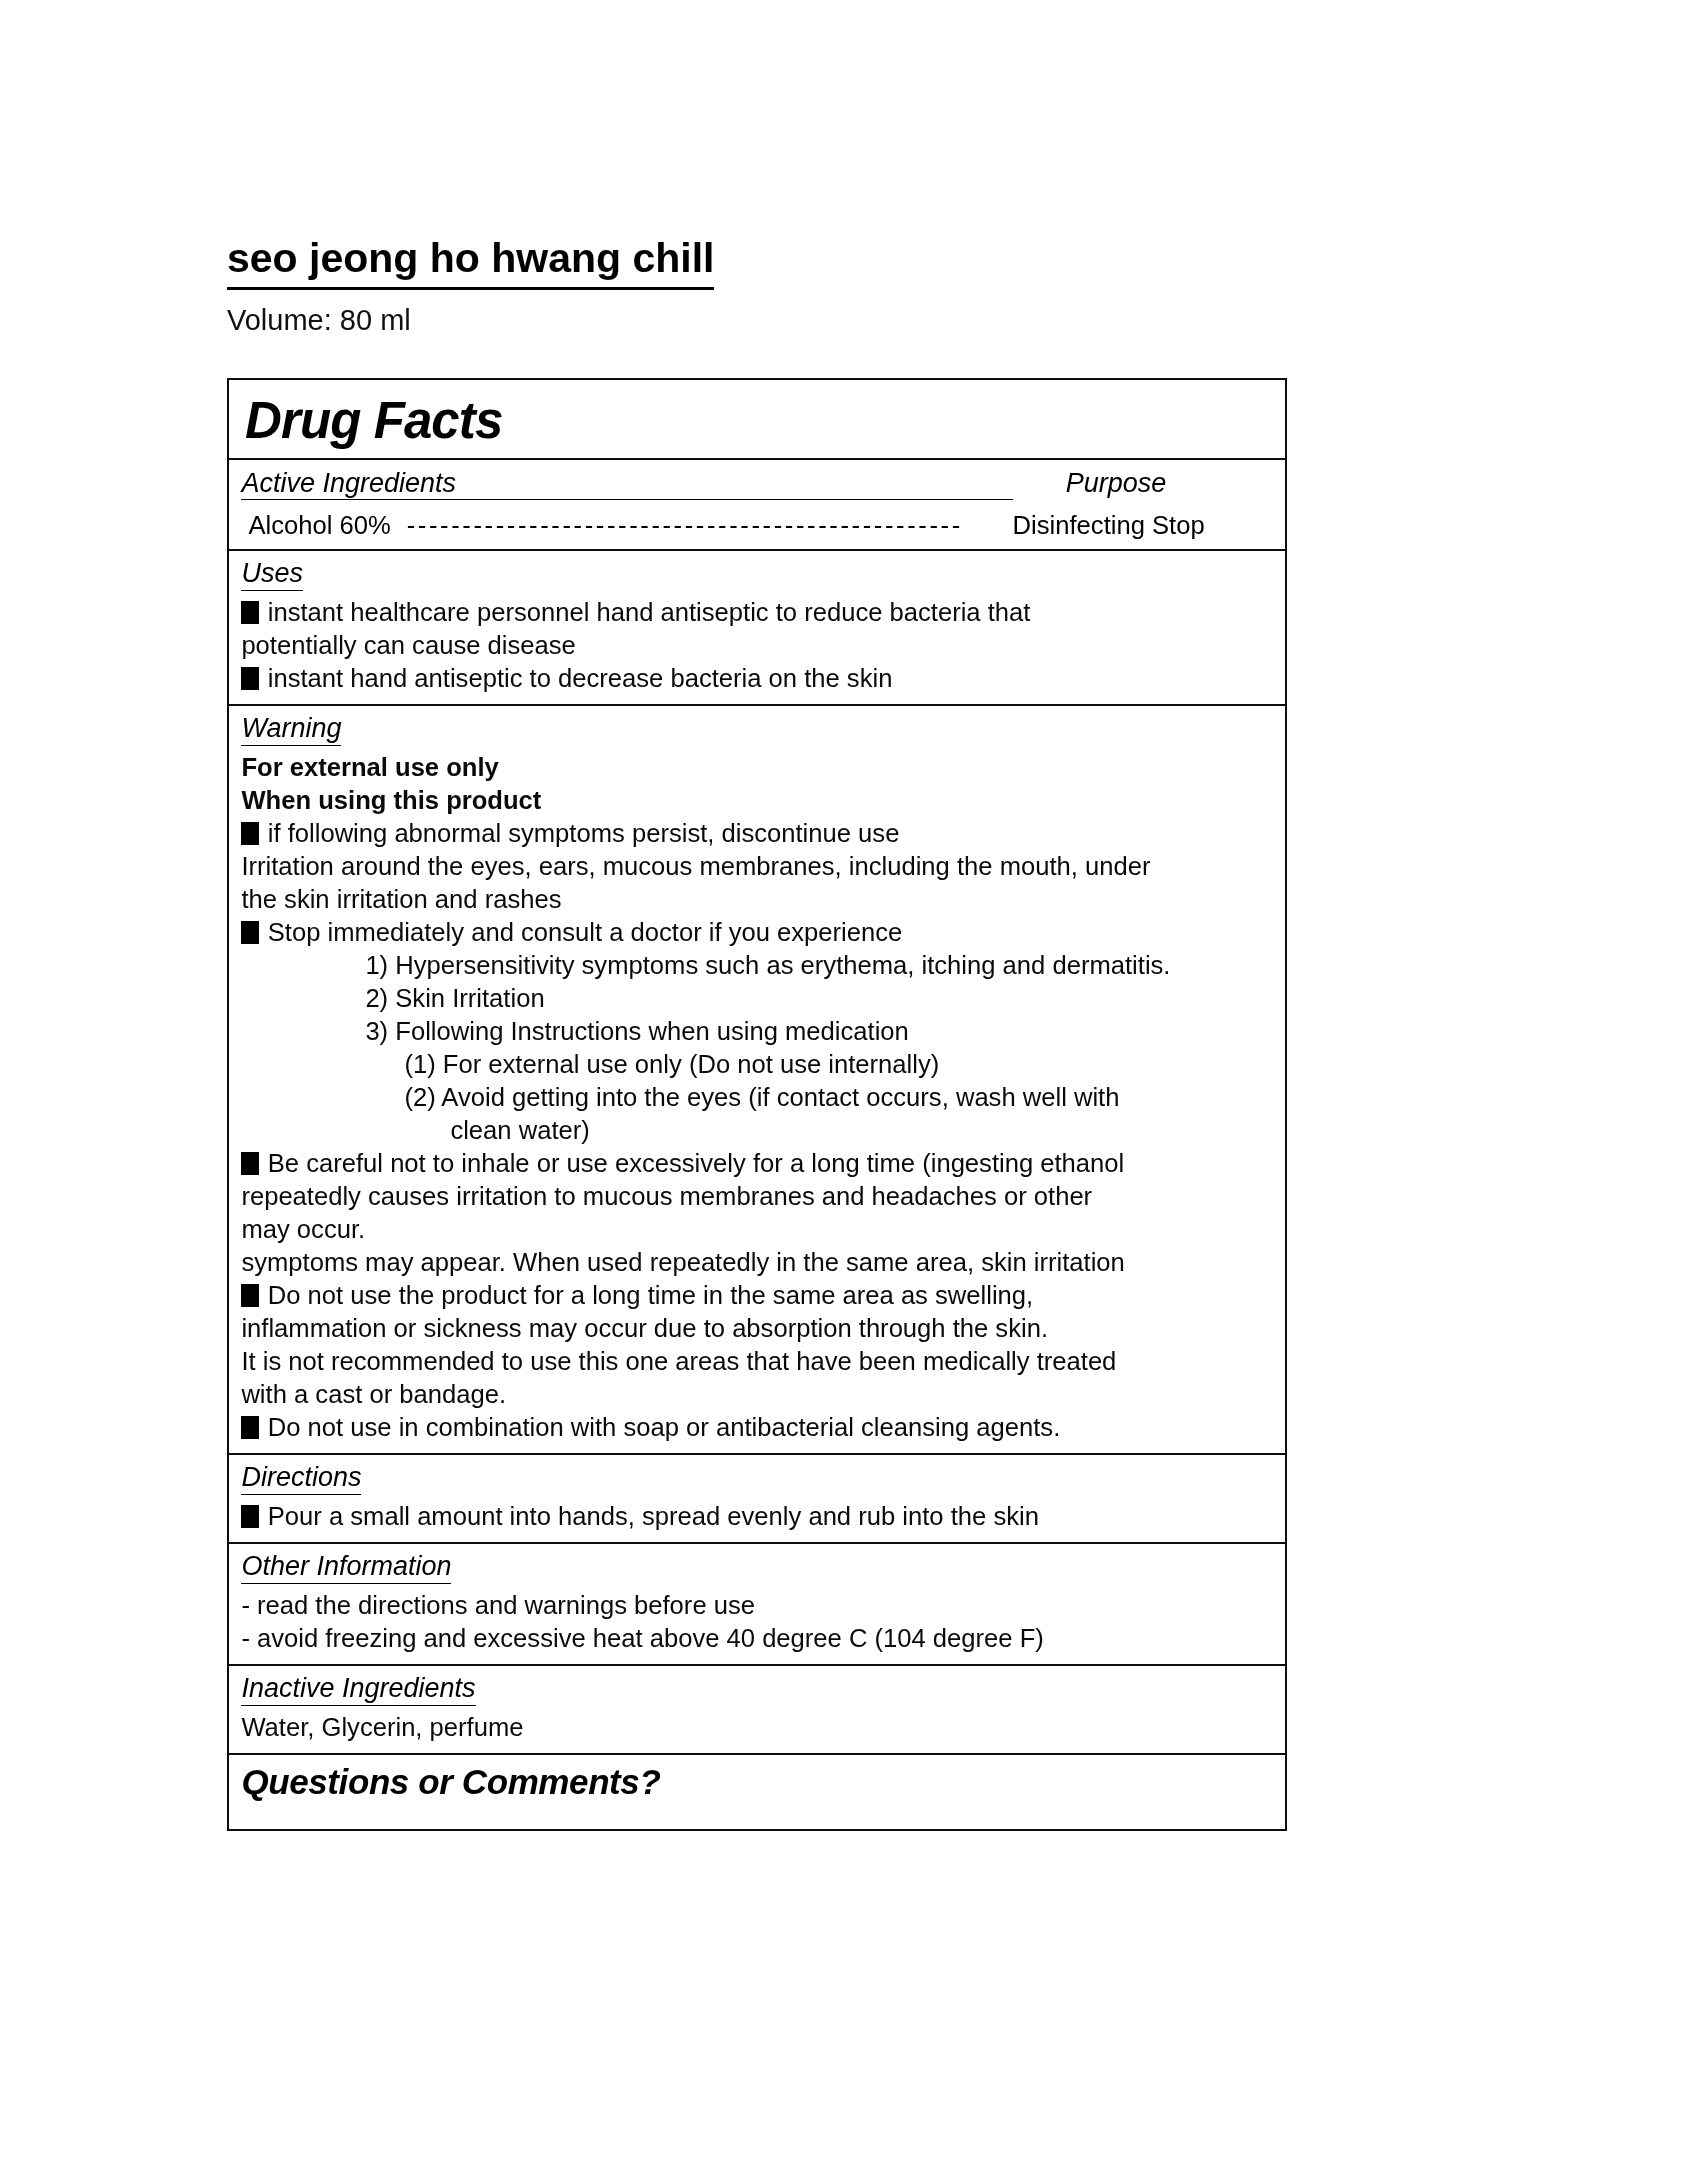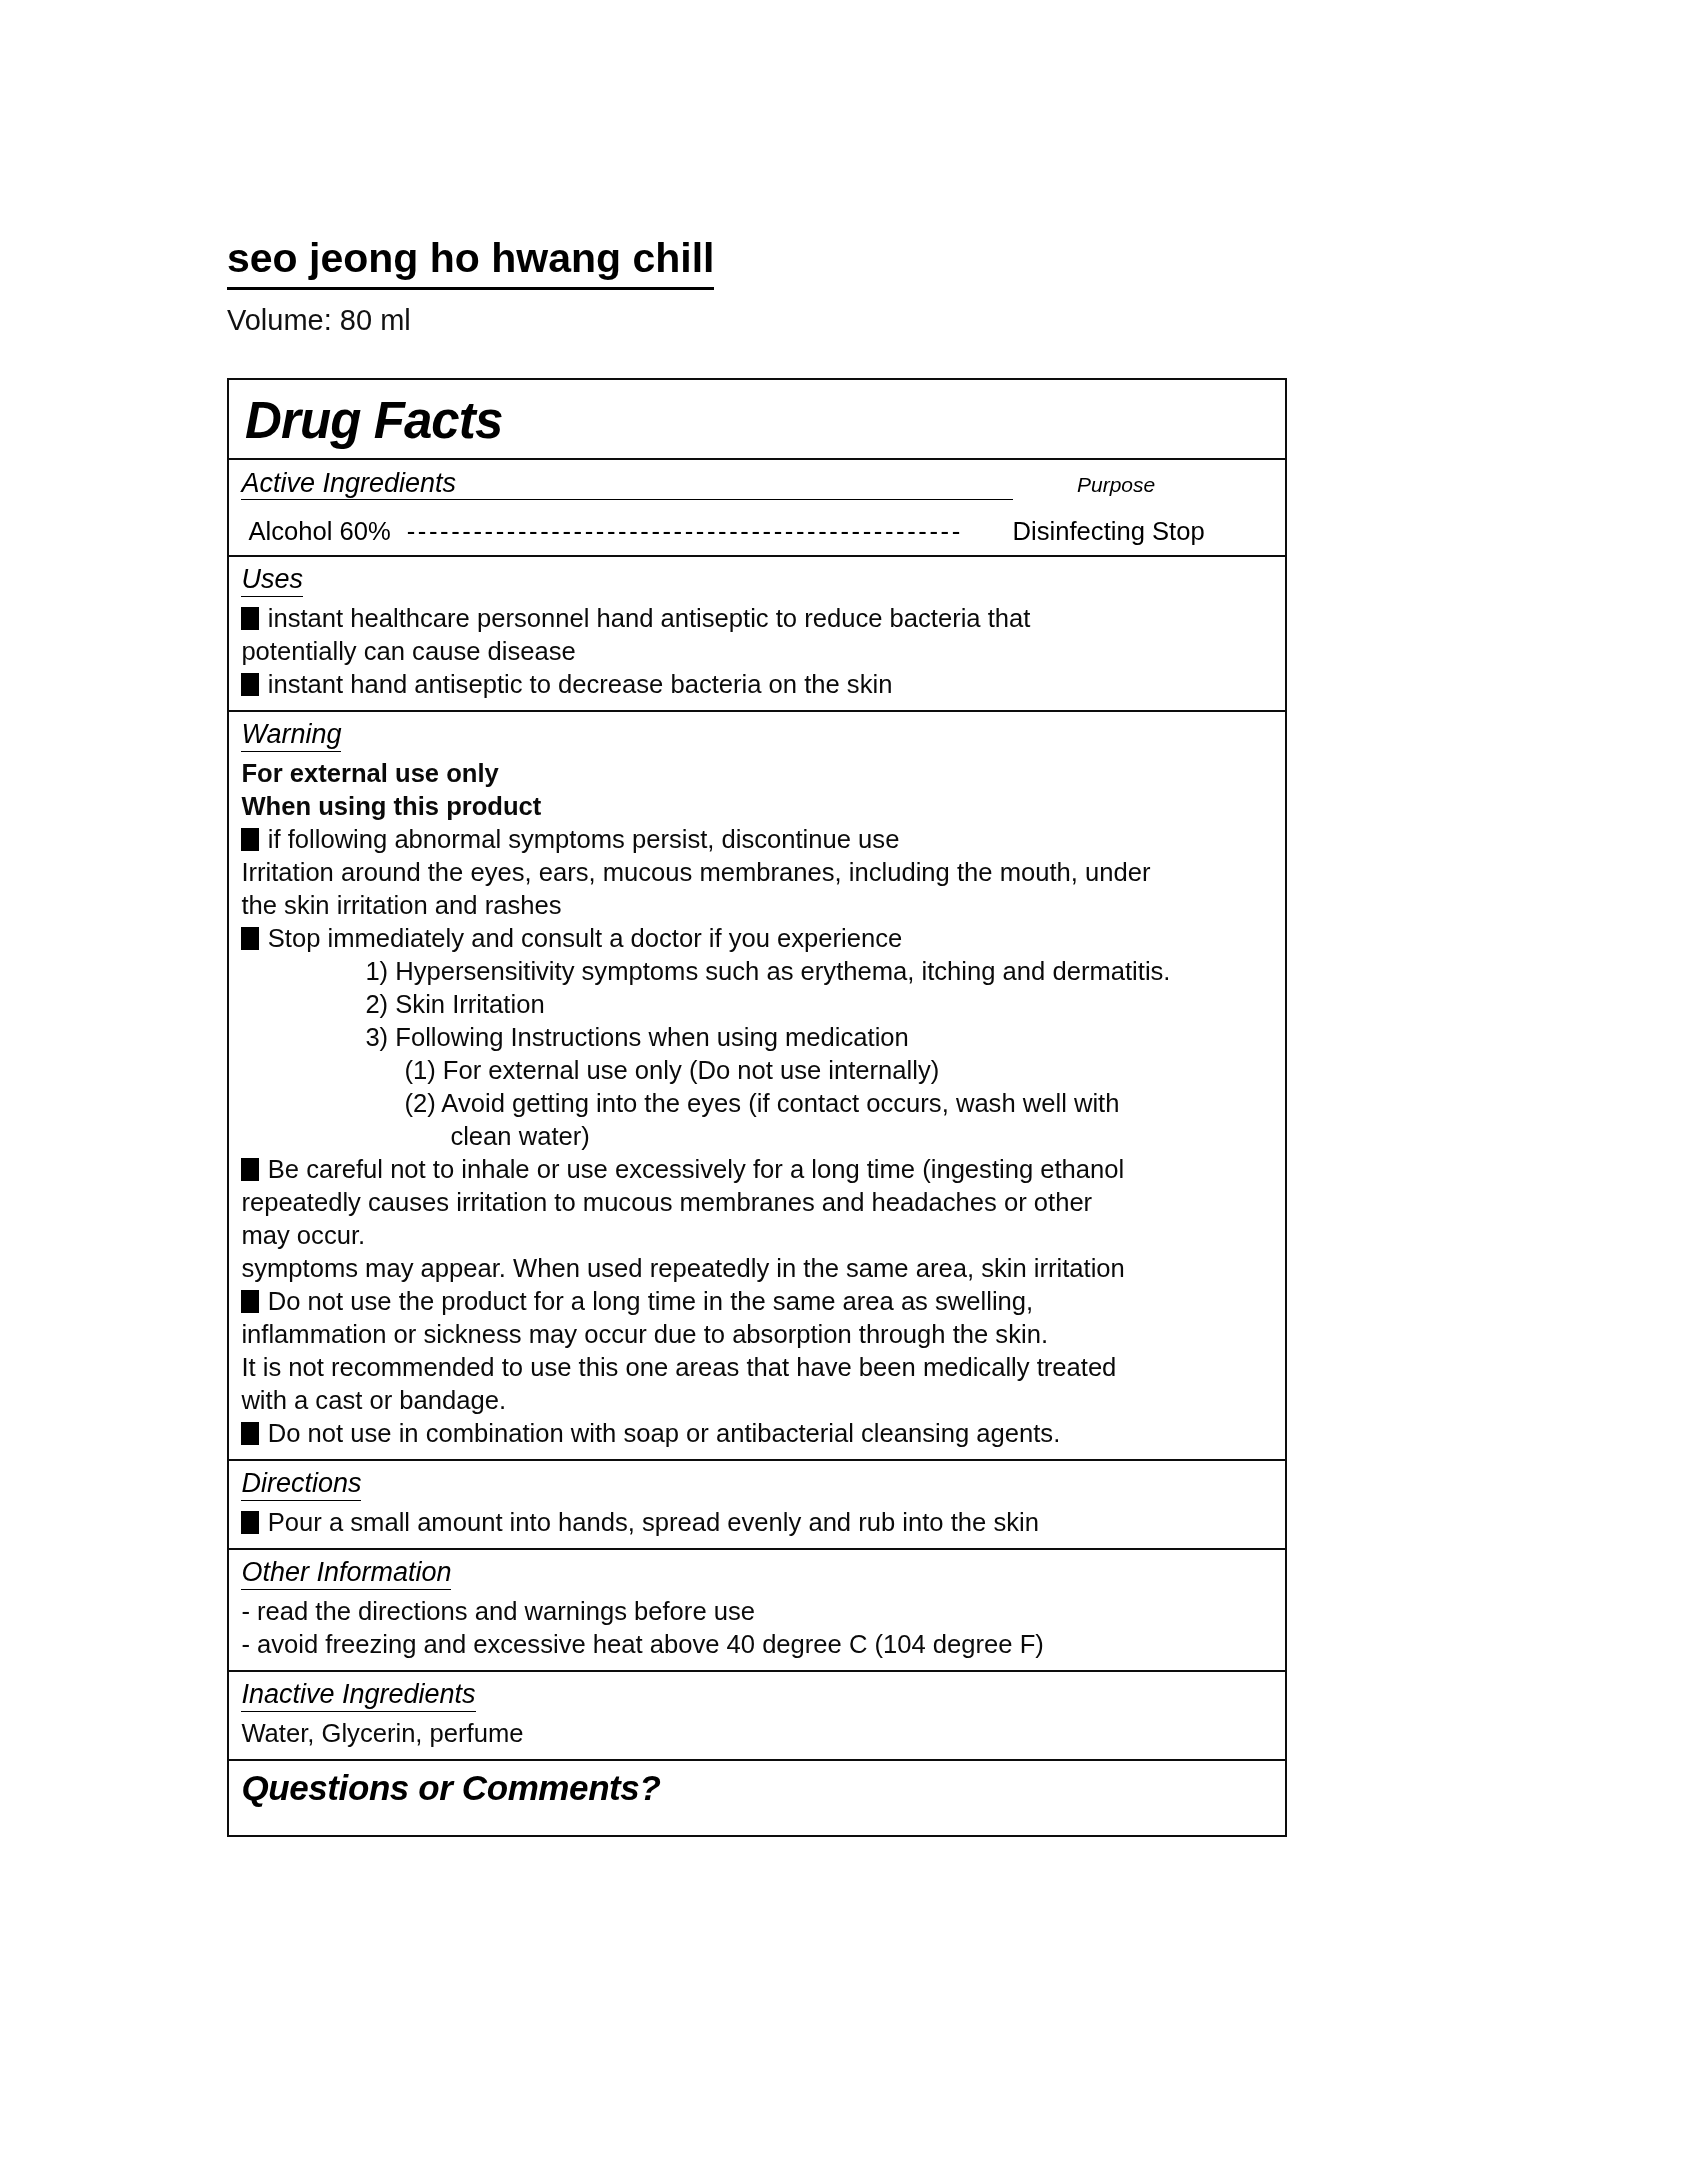--- a/index.html
+++ b/index.html
@@ -68,26 +68,26 @@
     background:#000;
     margin-right:8.8px;
     vertical-align:-2.6px;
   }
 
   
   .ai-grid {
     display:grid;
     grid-template-columns:1fr 260px;
     align-items:baseline;
-    row-gap:17px;
+    row-gap:11px;
     padding-top:1.8px;
   }
   .purpose-label {
     font-style:italic;
-    font-size:21px;
+    font-size:27px;
     text-align:center;
     padding-right:53px;
   }
   .ai-row2 { display:flex; align-items:baseline; overflow:hidden; }
   .ai-name { font-size:25.6px; padding-left:7px; white-space:nowrap; }
   .dashes {
     flex:1;
     overflow:hidden;
     white-space:nowrap;
     font-size:25.6px;

